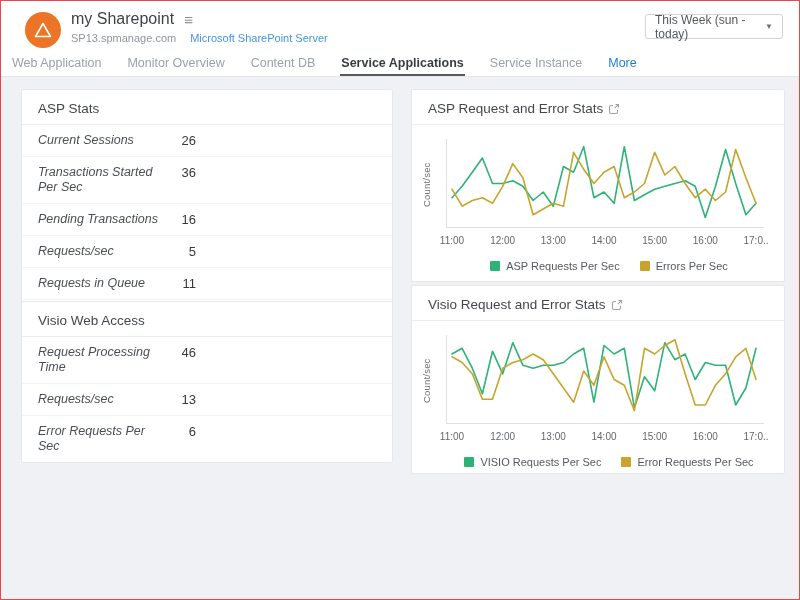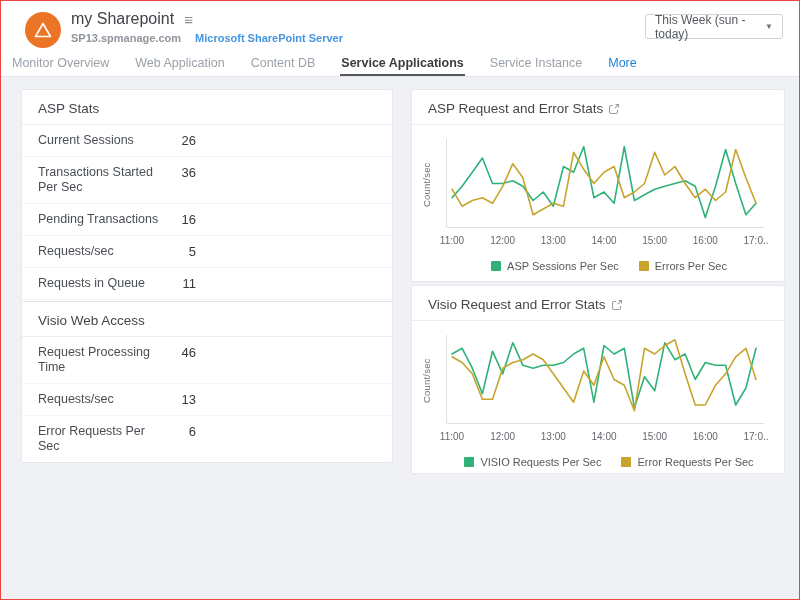--- a/index.html
+++ b/index.html
@@ -6,21 +6,21 @@
   .page{position:relative;width:798px;height:598px;border:1px solid #ef4444;background:#eff1f4;overflow:hidden;}
 
   
   .header{position:absolute;top:0;left:0;width:100%;height:48px;background:#fff;}
   .logo{position:absolute;left:24px;top:11px;width:36px;height:36px;border-radius:50%;
         background:#ec7426;display:flex;align-items:center;justify-content:center;}
   .title-block{position:absolute;left:70px;top:9px;}
   .title-row{display:flex;align-items:center;gap:10px;}
   .title{font-size:16px;color:#3f4347;}
   .hamburger{font-size:15px;color:#8b9197;cursor:pointer;line-height:1;}
-  .sub-row{margin-top:4px;display:flex;align-items:center;gap:14px;font-size:11px;font-weight:bold;}
+  .sub-row{margin-top:4px;display:flex;align-items:center;gap:14px;font-size:11px;}
   .host{color:#8f959b;}
   .type-link{color:#4596e0;text-decoration:none;cursor:pointer;}
   .dropdown{position:absolute;right:16px;top:13px;width:138px;height:25px;border:1px solid #cfd3d8;
             border-radius:3px;background:#fff;display:flex;align-items:center;justify-content:space-between;
             padding:0 9px;font-size:12px;color:#54585d;cursor:pointer;box-sizing:border-box;}
   .caret{font-size:8px;color:#6d7277;}
 
   
   .tabbar{position:absolute;top:48px;left:0;width:100%;height:28px;background:#fff;
           border-bottom:1px solid #e4e6e9;display:flex;gap:24px;padding-left:10px;box-sizing:border-box;}
@@ -35,21 +35,21 @@
   #visio-stats{left:20px;top:224px;width:372px;min-height:110px;}
   #asp-chart{left:410px;top:12px;width:374px;height:193px;}
   #visio-chart{left:410px;top:208px;width:374px;height:189px;}
 
   .panel-title{padding:11px 16px 8px;font-size:13.5px;color:#43474c;border-bottom:1px solid #ebedf0;}
   .chart-title-row{display:flex;align-items:center;gap:5px;}
   .extlink{display:inline-flex;cursor:pointer;margin-top:1px;}
 
   .stat-row{display:flex;align-items:flex-start;padding:4px 16px;border-bottom:1px solid #f3f4f6;}
   .stat-row:last-child{border-bottom:none;}
-  .stat-label{width:124px;font-size:12.5px;color:#4a4f55;line-height:15px;padding:4px 0;}
+  .stat-label{width:124px;font-size:12.5px;color:#4a4f55;line-height:15px;padding:4px 0;font-style:italic;}
   .stat-value{width:34px;text-align:right;font-size:13px;color:#35393e;line-height:15px;padding:4px 0;}
 
   
   .chart-body{position:relative;padding:10px 12px 0 34px;}
   .ylabel{position:absolute;left:9px;top:82px;transform-origin:0 0;transform:rotate(-90deg);
           font-size:9.5px;color:#6c7176;letter-spacing:.2px;white-space:nowrap;}
   .plot-wrap{position:relative;}
   .ticks{position:relative;height:15px;}
   .tick{position:absolute;top:2px;width:36px;text-align:center;font-size:10px;color:#63676c;}
   .legend{display:flex;justify-content:center;gap:20px;margin-top:12px;}
@@ -77,22 +77,22 @@
         <a class="type-link">Microsoft SharePoint Server</a>
       </div>
     </div>
     <div class="dropdown">
       <span>This Week (sun - today)</span>
       <span class="caret">▼</span>
     </div>
   </div>
 
   <div class="tabbar">
+      <div class="tab inactive">Web Application</div>
       <div class="tab inactive">Monitor Overview</div>
-      <div class="tab inactive">Web Application</div>
       <div class="tab inactive">Content DB</div>
       <div class="tab active">Service Applications</div>
       <div class="tab inactive">Service Instance</div>
       <div class="tab link">More</div>
     </div>
 
   <div class="content">
 
     <div class="panel" id="asp-stats">
       <div class="panel-title">ASP Stats</div>
@@ -168,21 +168,21 @@
             <span class="tick" style="left: 38.6667px;">12:00</span>
             <span class="tick" style="left: 89.3333px;">13:00</span>
             <span class="tick" style="left: 140px;">14:00</span>
             <span class="tick" style="left: 190.667px;">15:00</span>
             <span class="tick" style="left: 241.333px;">16:00</span>
             <span class="tick" style="left: 292px;">17:0..</span>
           </div>
         <div class="legend">
             <span class="legend-item">
               <span class="swatch" style="background: rgb(46, 178, 119);"></span>
-              <span>ASP Sessions Per Sec</span>
+              <span>ASP Requests Per Sec</span>
             </span>
             <span class="legend-item">
               <span class="swatch" style="background: rgb(200, 164, 45);"></span>
               <span>Errors Per Sec</span>
             </span>
           </div>
       </div>
     </div>
 
     <div class="panel" id="visio-chart">

